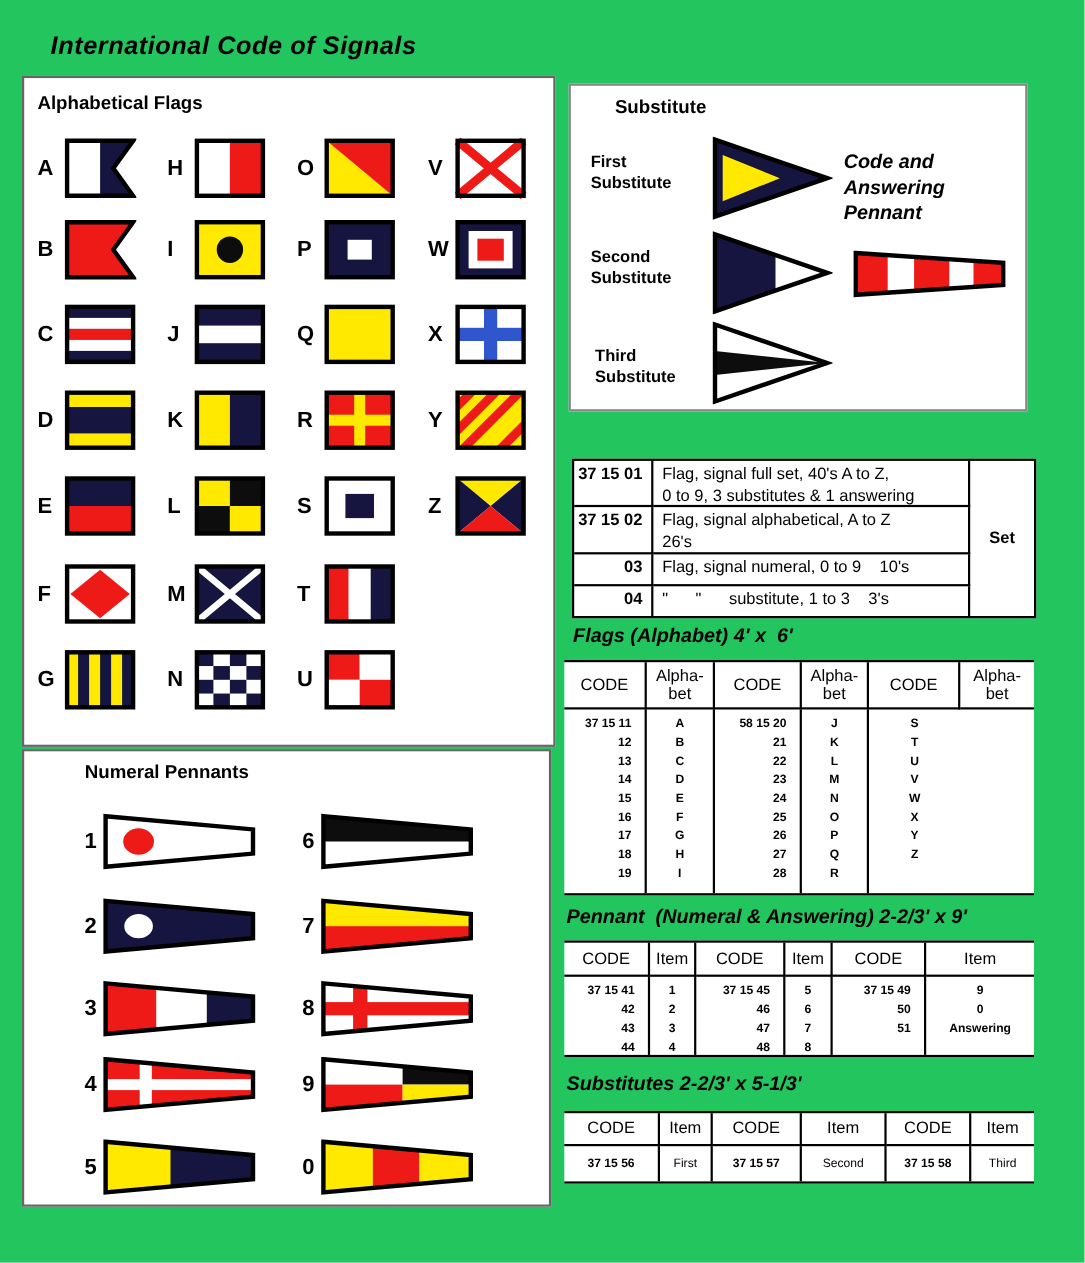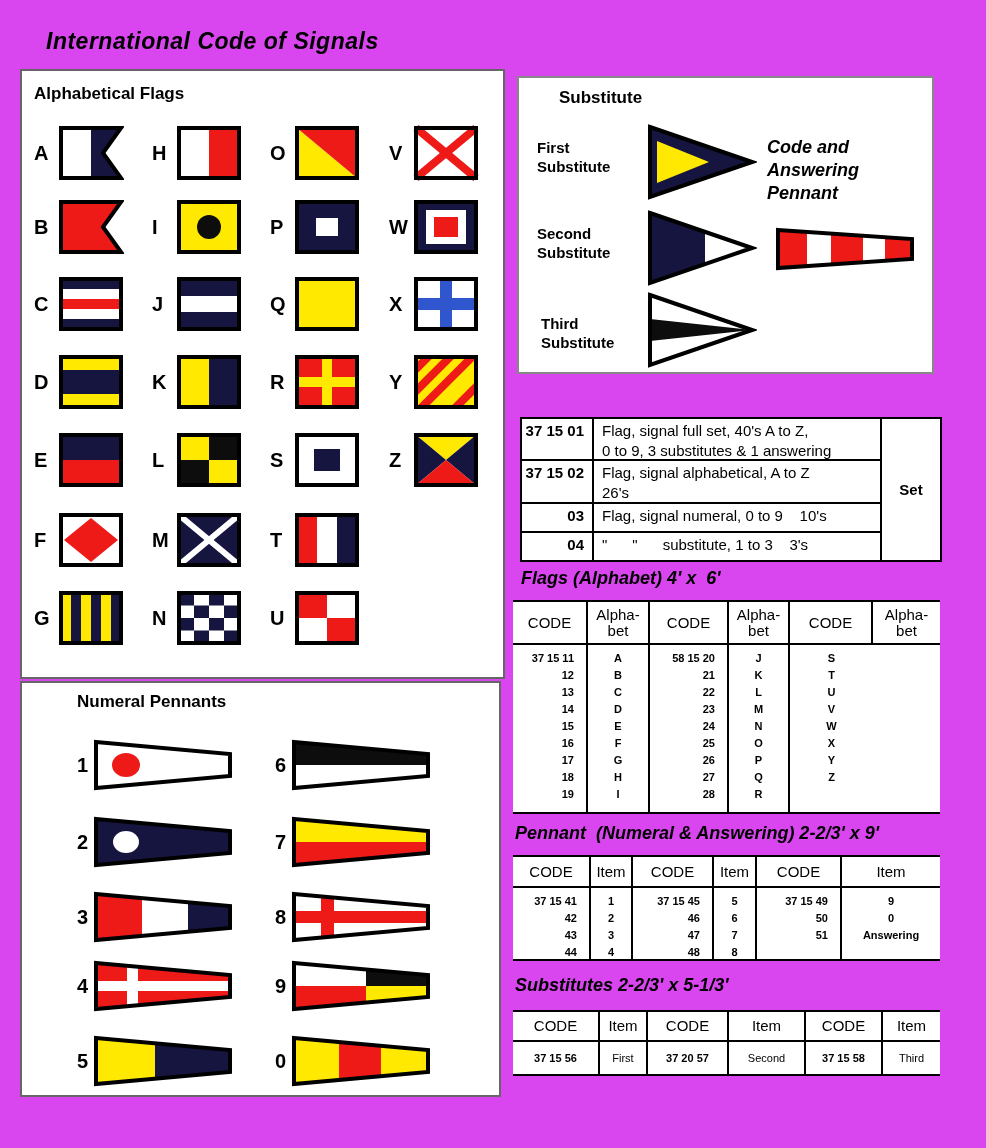--- a/index.html
+++ b/index.html
@@ -1,16 +1,16 @@
 <!DOCTYPE html>
 <html><head>
 <meta charset="utf-8">
 <style>
   html,body{margin:0;padding:0;background:#fff;}
-  .page{position:relative;width:986px;height:1148px;background:#d946ef;font-family:"Liberation Sans",sans-serif;color:#000;overflow:hidden;}
+  .page{position:relative;width:986px;height:1148px;background:#22c55e;font-family:"Liberation Sans",sans-serif;color:#000;overflow:hidden;}
   .title{position:absolute;left:46px;top:28px;margin:0;font-size:23px;font-style:italic;font-weight:bold;letter-spacing:.5px;}
   .box{position:absolute;border:2px solid #666;background:#fff;}
   .alpha-box{left:20px;top:69px;width:481px;height:606px;}
   .num-box{left:20px;top:681px;width:477px;height:412px;}
   .sub-box{left:517px;top:76px;width:413px;height:294px;border-color:#888;}
   .box-head{position:absolute;margin:0;font-size:17px;font-weight:bold;}
   .fcell{position:absolute;display:flex;align-items:center;}
   .flet{display:inline-block;width:24px;font-size:20px;font-weight:bold;}
   .fsvg,.psvg,.ssvg{display:block;}
   .pcell{position:absolute;display:flex;align-items:center;}
@@ -448,21 +448,21 @@
   <h3 class="sec-head" style="left:515px;top:975px;">Substitutes 2-2/3' x 5-1/3'</h3>
   <div class="dtable subs-table">
     <div class="th b-b b-r">CODE</div>
     <div class="th b-b b-r">Item</div>
     <div class="th b-b b-r">CODE</div>
     <div class="th b-b b-r">Item</div>
     <div class="th b-b b-r">CODE</div>
     <div class="th b-b">Item</div>
     <div class="tb tb-one b-r">37 15 56</div>
     <div class="tb tb-one tb-one-norm b-r">First</div>
-    <div class="tb tb-one b-r">37 20 57</div>
+    <div class="tb tb-one b-r">37 15 57</div>
     <div class="tb tb-one tb-one-norm b-r">Second</div>
     <div class="tb tb-one b-r">37 15 58</div>
     <div class="tb tb-one tb-one-norm">Third</div>
   </div>
 
   <section class="box num-box">
     <h2 class="box-head" style="left:55px;top:9px;">Numeral Pennants</h2>
 
     <div class="pcell" style="left:40px;top:56px;">
       <span class="pnum">1</span>

